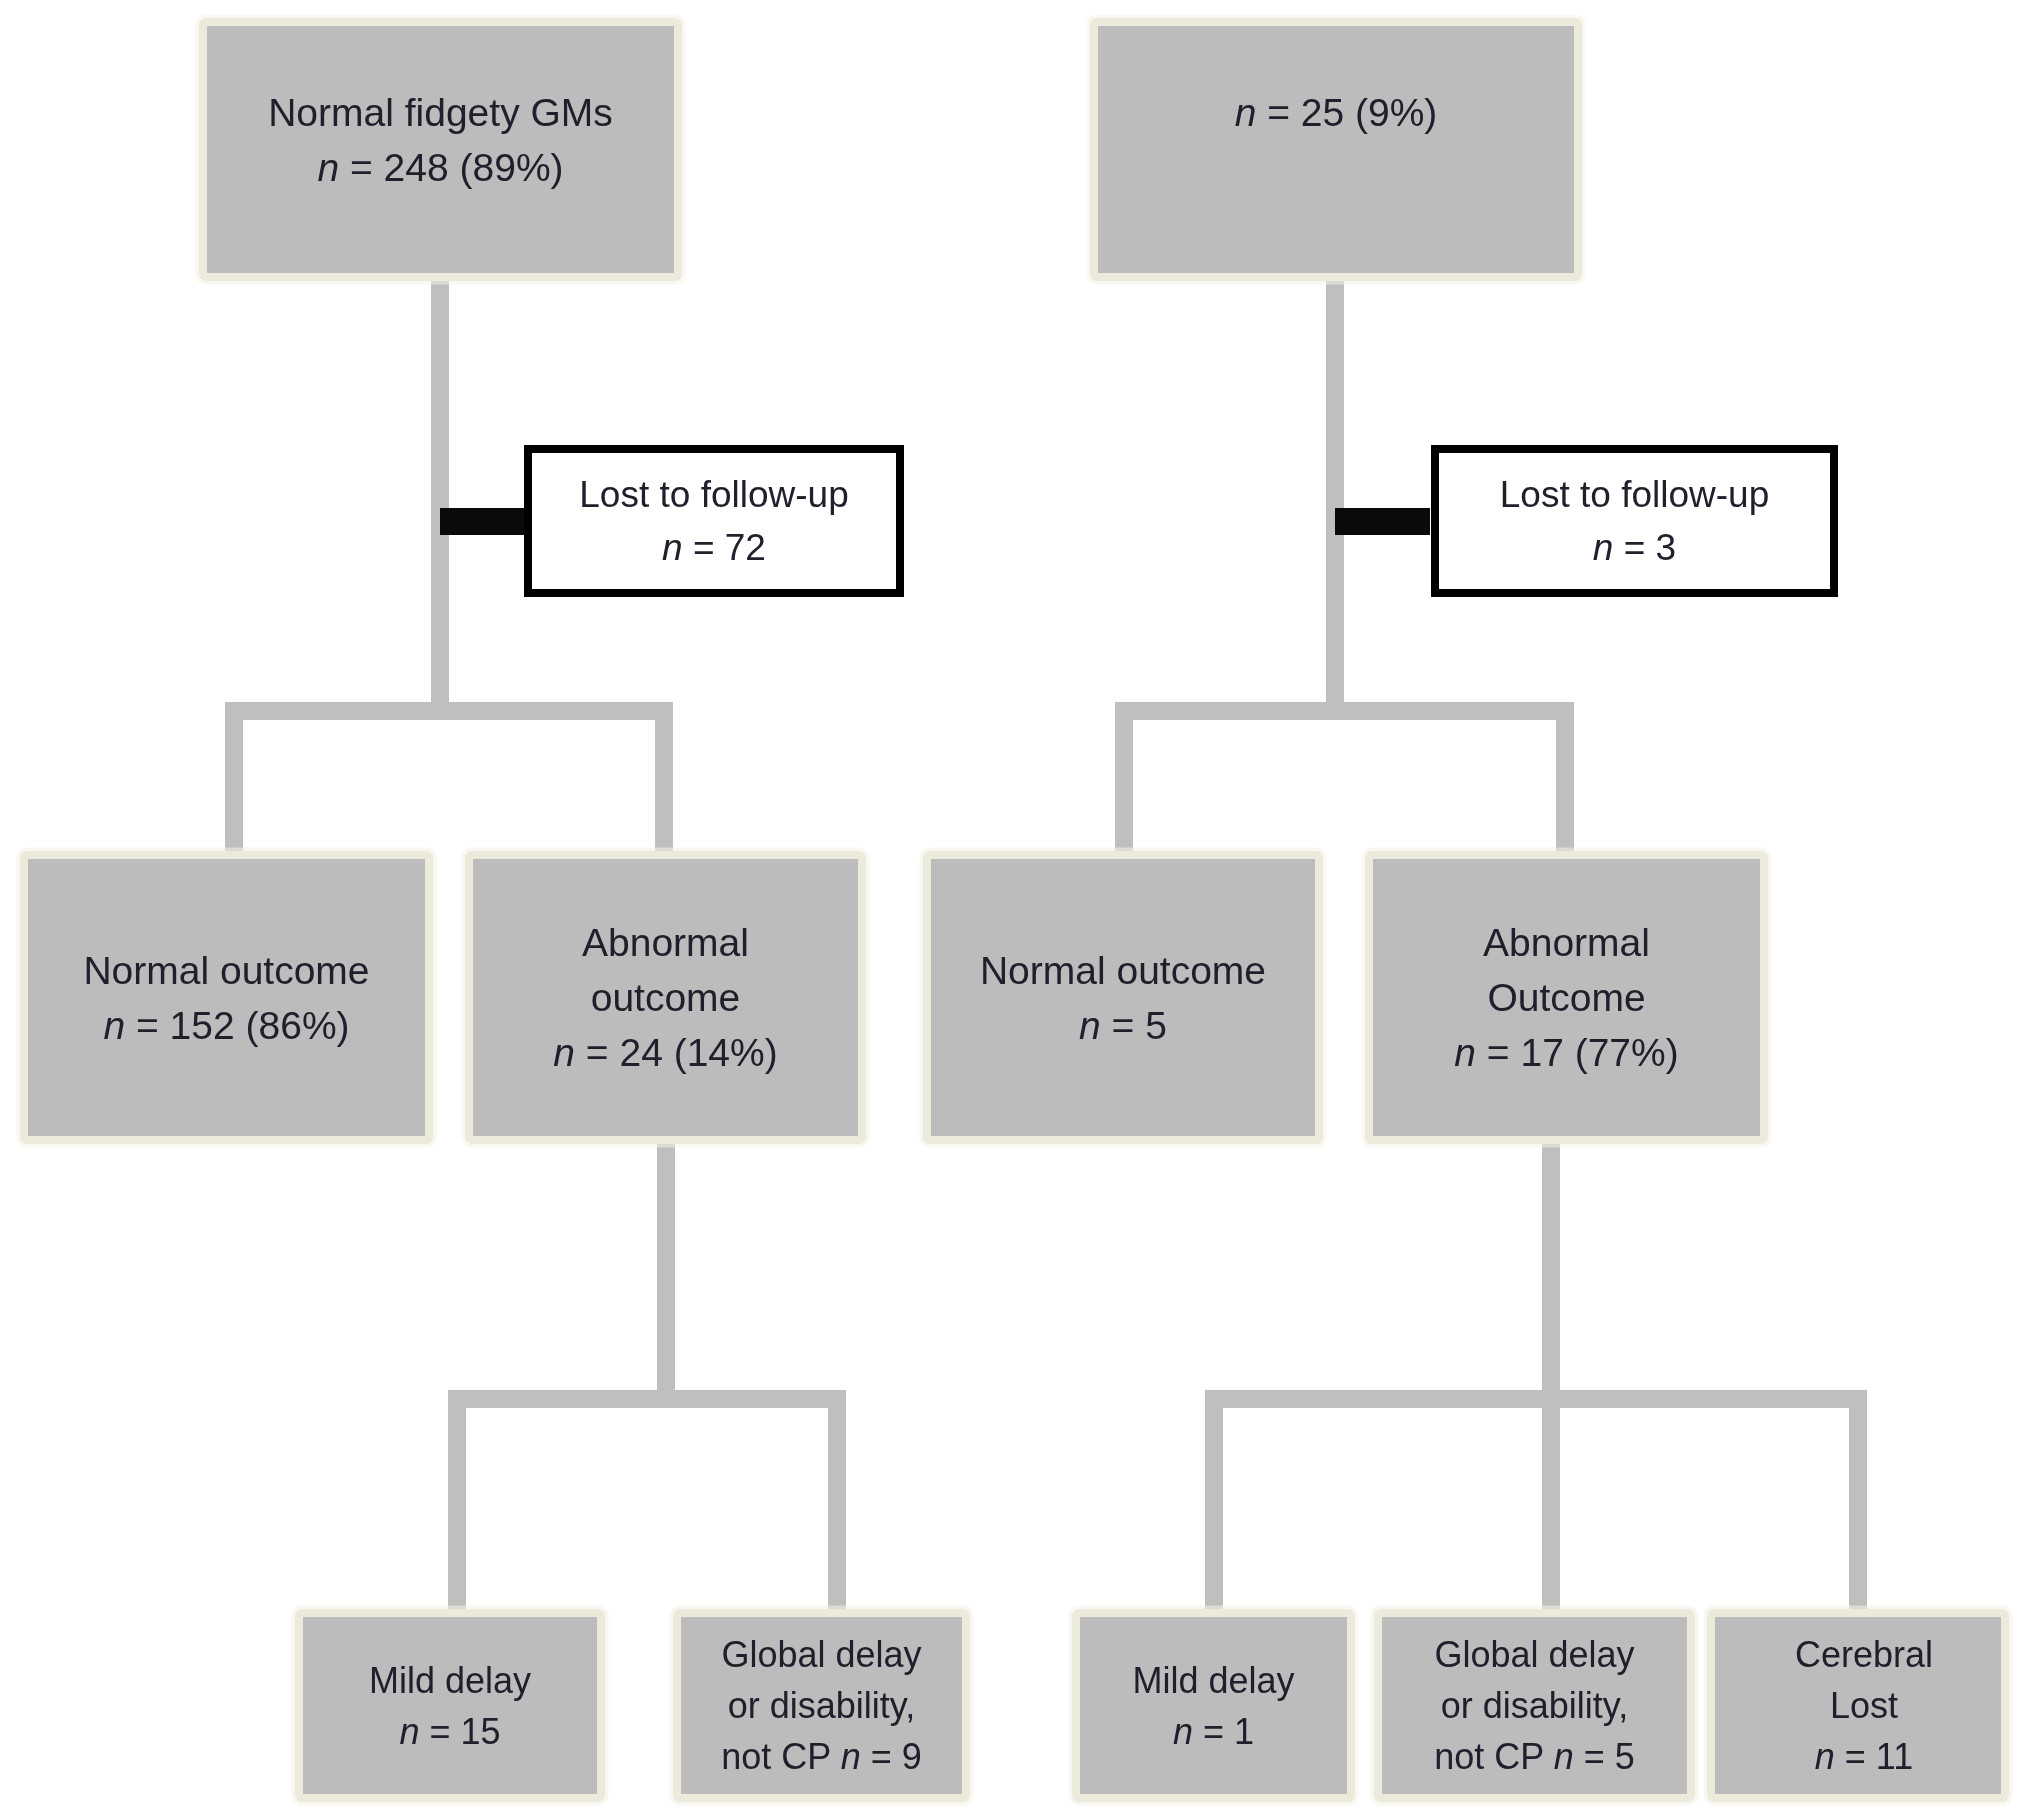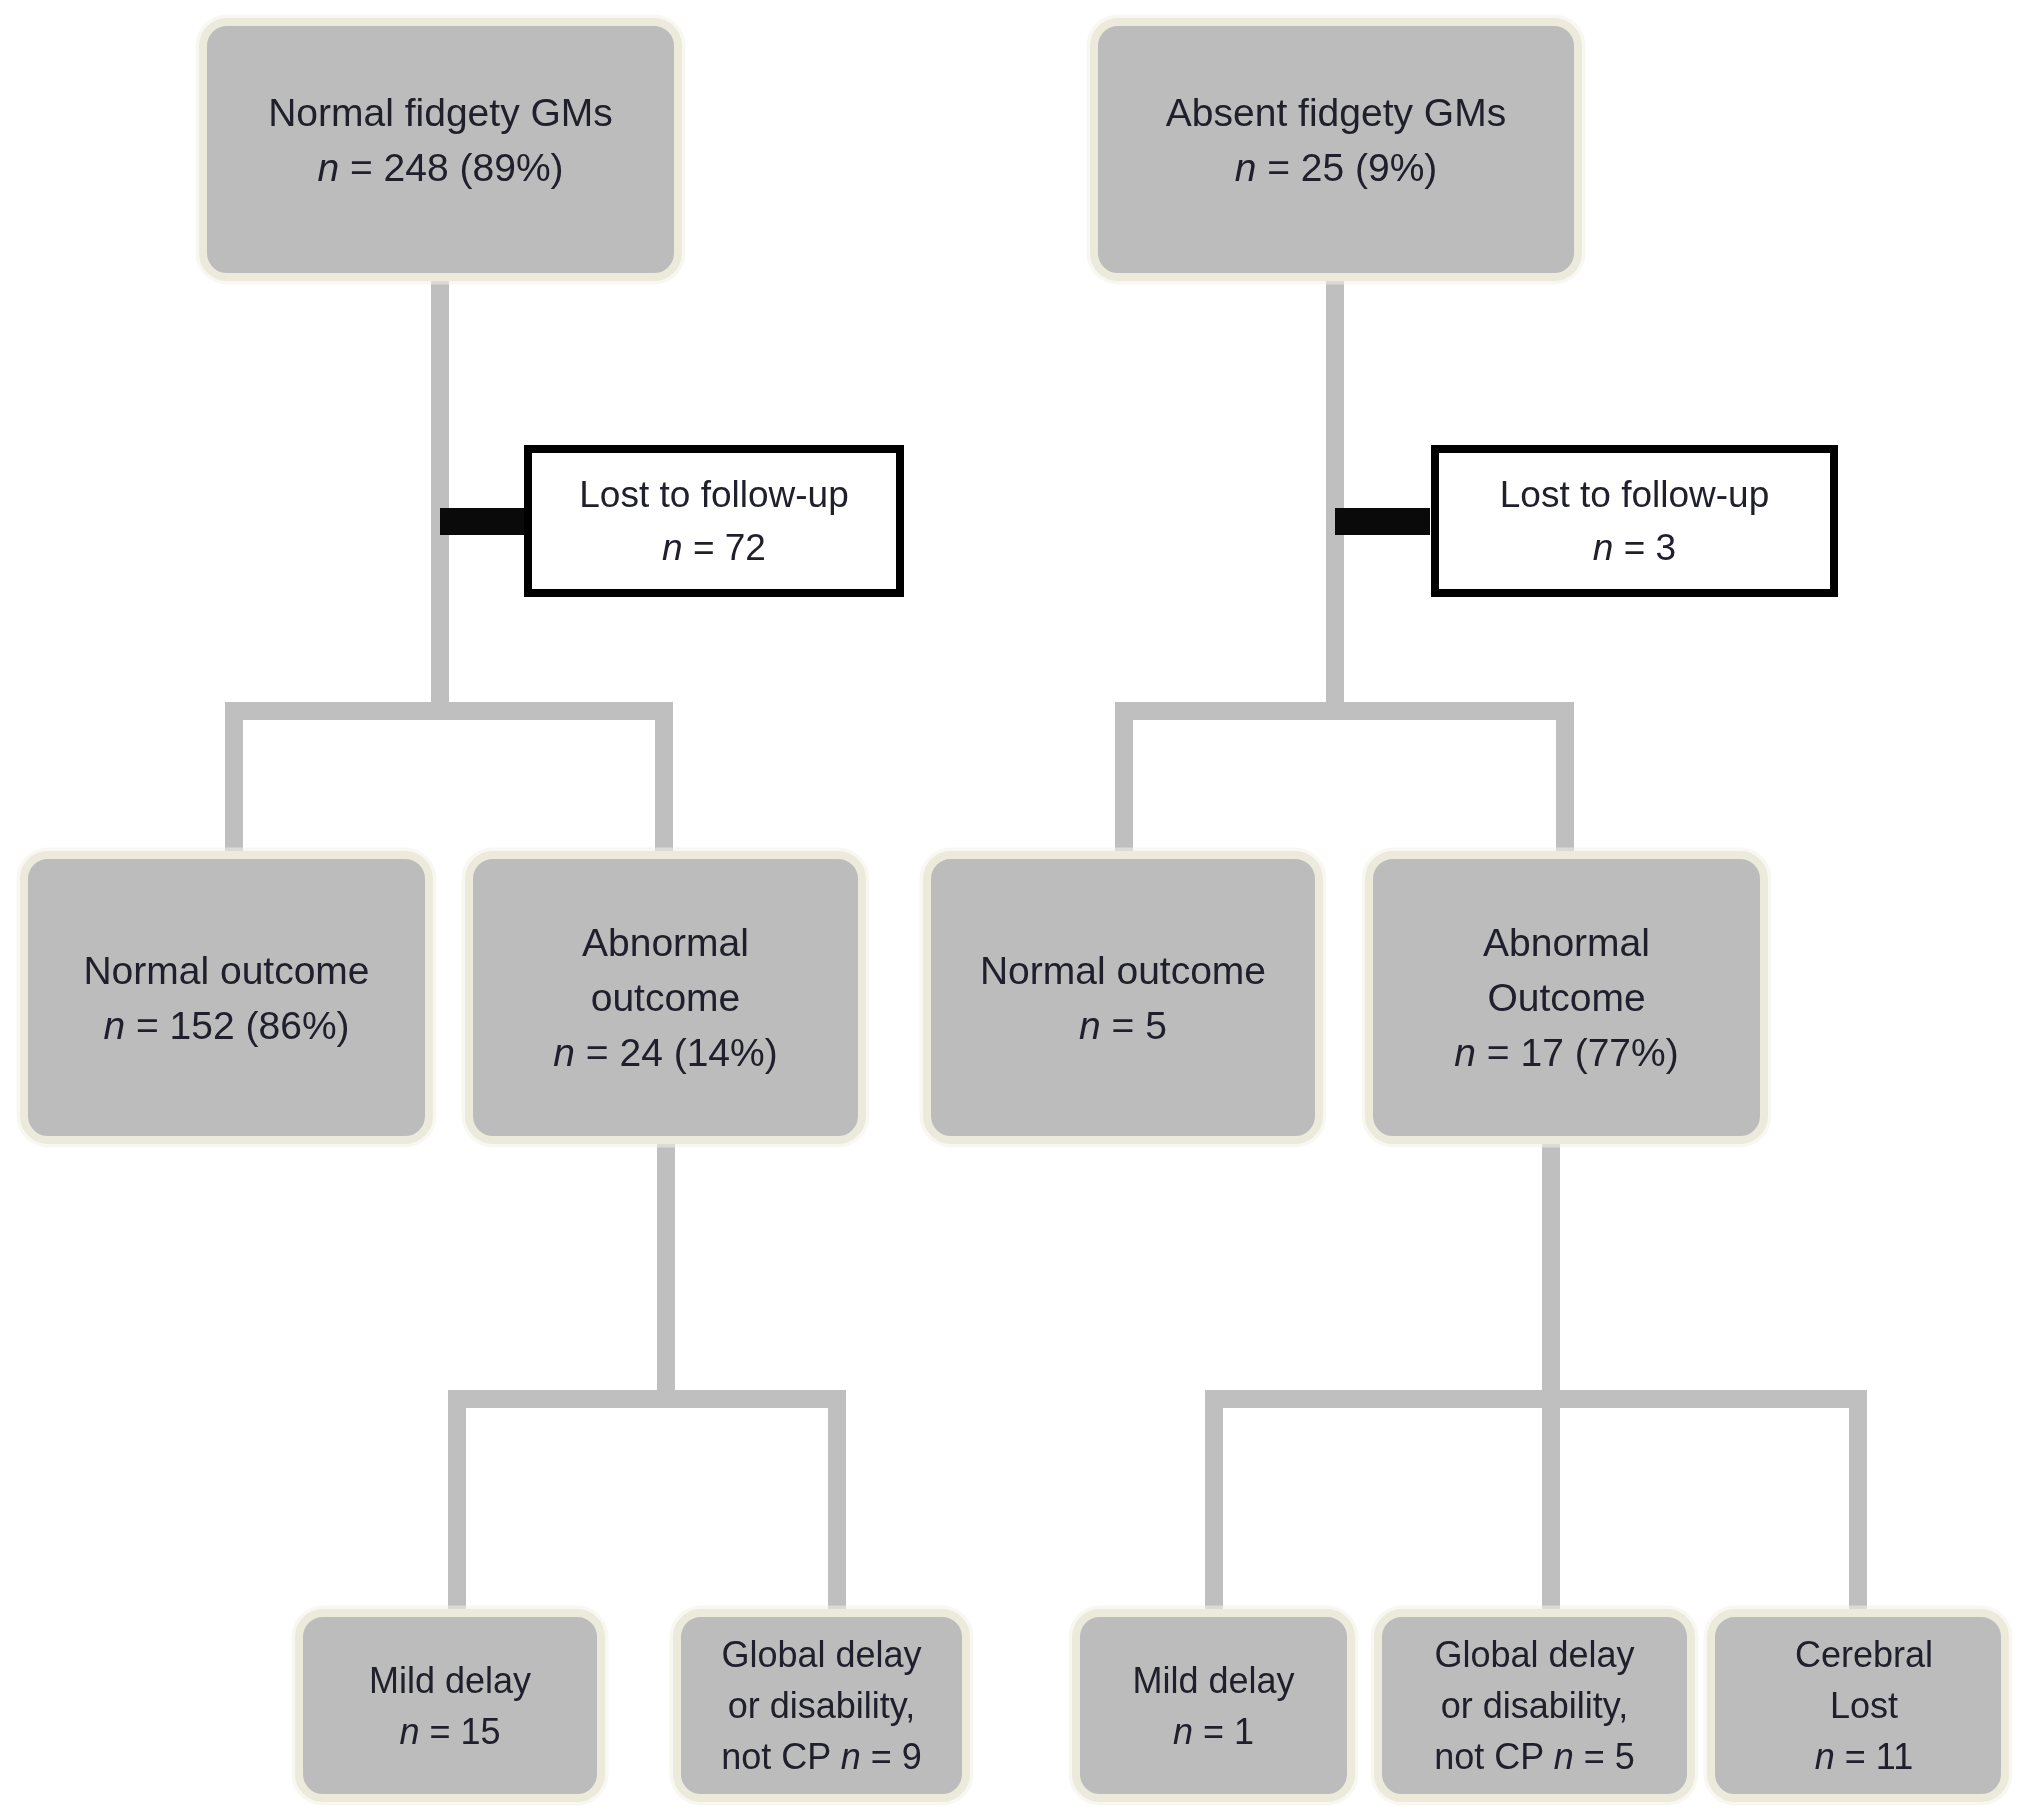--- a/index.html
+++ b/index.html
@@ -10,21 +10,21 @@
     background: #ffffff;
     font-family: "Liberation Sans", sans-serif;
     color: #20202c;
   }
   
   .box {
     position: absolute;
     box-sizing: border-box;
     background: #bcbcbd;
     border: 8.8px solid #eceadb;
-    border-radius: 28px;
+    border-radius: 7px;
     box-shadow: 0 0 0 3.5px rgba(243,241,229,0.55);
     display: flex;
     flex-direction: column;
     align-items: center;
     justify-content: center;
     text-align: center;
     font-size: 39px;
     line-height: 55px;
     color: #20202c;
   }
@@ -110,21 +110,20 @@
     <span class="bline"><i>n</i> = 15</span>
   </div>
 
   <div class="box small" style="left:673px; top:1609px; width:297px; height:193px;">
     <span class="bline">Global delay</span>
     <span class="bline">or disability,</span>
     <span class="bline">not CP <i>n</i> = 9</span>
   </div>
 
   <div class="box toprow" style="left:1090px; top:17.6px; width:492px; height:263px;">
-    <span class="bline">Absent fidgety GMs</span>
     <span class="bline"><i>n</i> = 25 (9%)</span>
   </div>
 
   <div class="callout" style="left:1431px; top:445px; width:407px; height:152px;">
     <span class="bline">Lost to follow-up</span>
     <span class="bline"><i>n</i> = 3</span>
   </div>
 
   <div class="box" style="left:923px; top:851px; width:400px; height:293px;">
     <span class="bline">Normal outcome</span>

